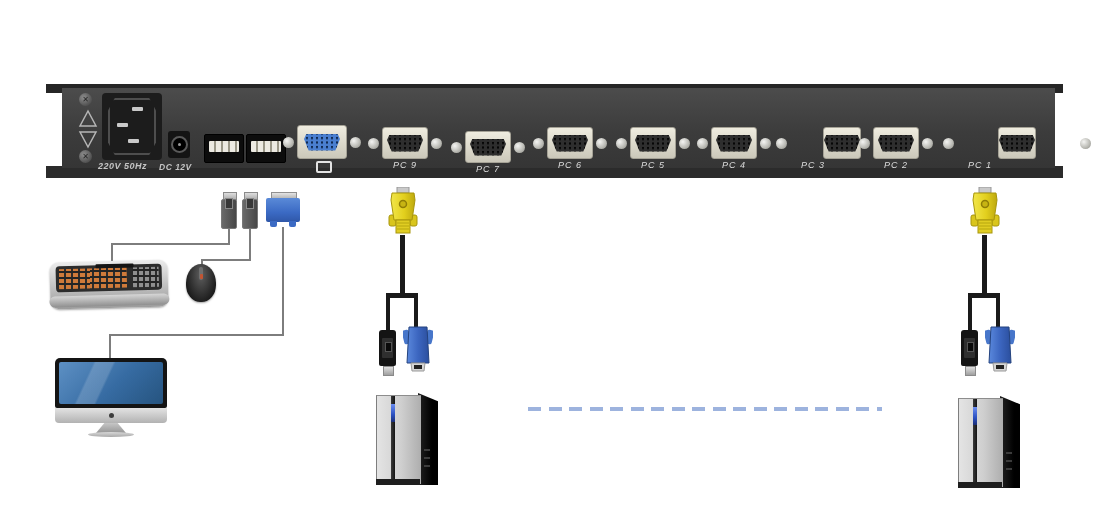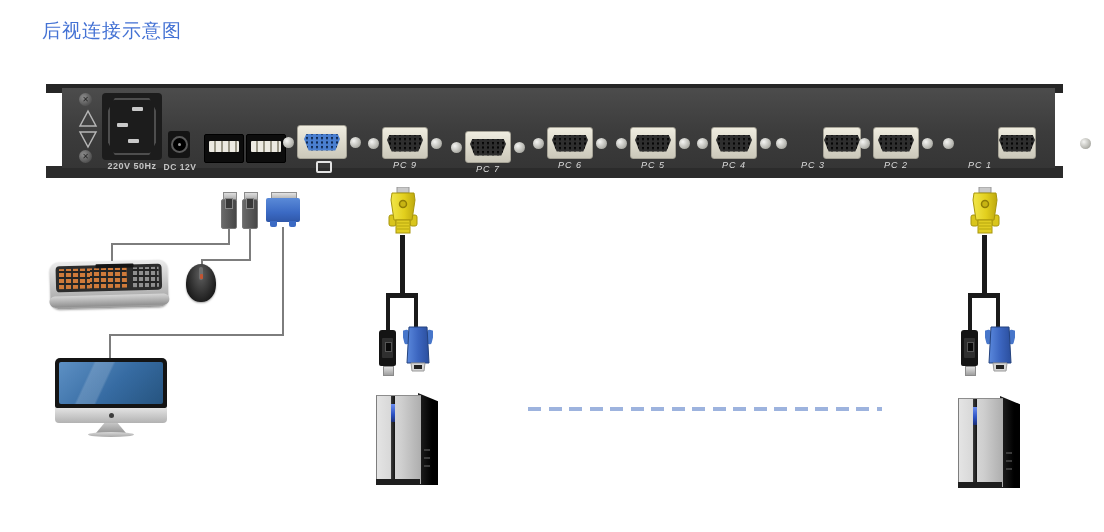--- a/index.html
+++ b/index.html
@@ -19,22 +19,22 @@
   .screw{width:13px;height:13px;border-radius:50%;
          background:radial-gradient(circle at 35% 35%,#8d8d8d,#565656 65%,#3d3d3d);
          display:flex;align-items:center;justify-content:center;}
   .screw::after{content:"✕";font-size:8px;color:#262626;line-height:1;}
 
   
   .inlet{left:102px;top:93px;width:60px;height:67px;background:#1c1c1c;border-radius:4px;}
   .inlet-face{position:absolute;left:6px;top:5px;right:6px;bottom:5px;border:2px solid #4e4e4e;
               border-radius:7px;clip-path:polygon(0 22%,14% 0,86% 0,100% 22%,100% 78%,86% 100%,14% 100%,0 78%);}
   .slot{position:absolute;width:11px;height:4px;background:#c9c9c9;border-radius:1px;}
-  .panel-label{font-size:9px;font-weight:bold;color:#c4c4c4;
-               text-align:center;letter-spacing:0.5px;white-space:nowrap;}
+  .panel-label{font-size:9px;font-style:italic;font-weight:bold;color:#c4c4c4;
+               letter-spacing:0.5px;white-space:nowrap;}
 
   
   .dc-jack{left:168px;top:131px;width:22px;height:27px;background:#141414;border-radius:3px;
            display:flex;align-items:center;justify-content:center;}
   .dc-hole{width:13px;height:13px;border-radius:50%;background:#000;border:2px solid #5a5a5a;
            display:flex;align-items:center;justify-content:center;}
   .dc-pin{width:3px;height:3px;border-radius:50%;background:#999;}
 
   
   .usb-port{width:38px;height:27px;background:#0c0c0c;border:1px solid #000;border-radius:2px;}
@@ -135,21 +135,20 @@
 
   
   .dashes{left:528px;top:407px;width:354px;height:4px;
           background:repeating-linear-gradient(90deg,#9db3de 0 13px,transparent 13px 20.5px);}
 </style>
 </head>
 <body>
 
 <div class="stage">
 
-  <div class="abs title">后视连接示意图</div>
 
   <div class="abs panel-strip-top"></div>
   <div class="abs panel-strip-bottom"></div>
   <div class="abs panel-body"></div>
 
   <div class="abs screw" style="left:79px;top:93px;"></div>
   <div class="abs screw" style="left:79px;top:150px;"></div>
   <svg class="abs" style="left:78px;top:108px;" width="20" height="44">
     <polygon points="10,3 18,18 2,18" fill="none" stroke="#b5b5b5" stroke-width="1.5"></polygon>
     <polygon points="2,24 18,24 10,39" fill="none" stroke="#b5b5b5" stroke-width="1.5"></polygon>

